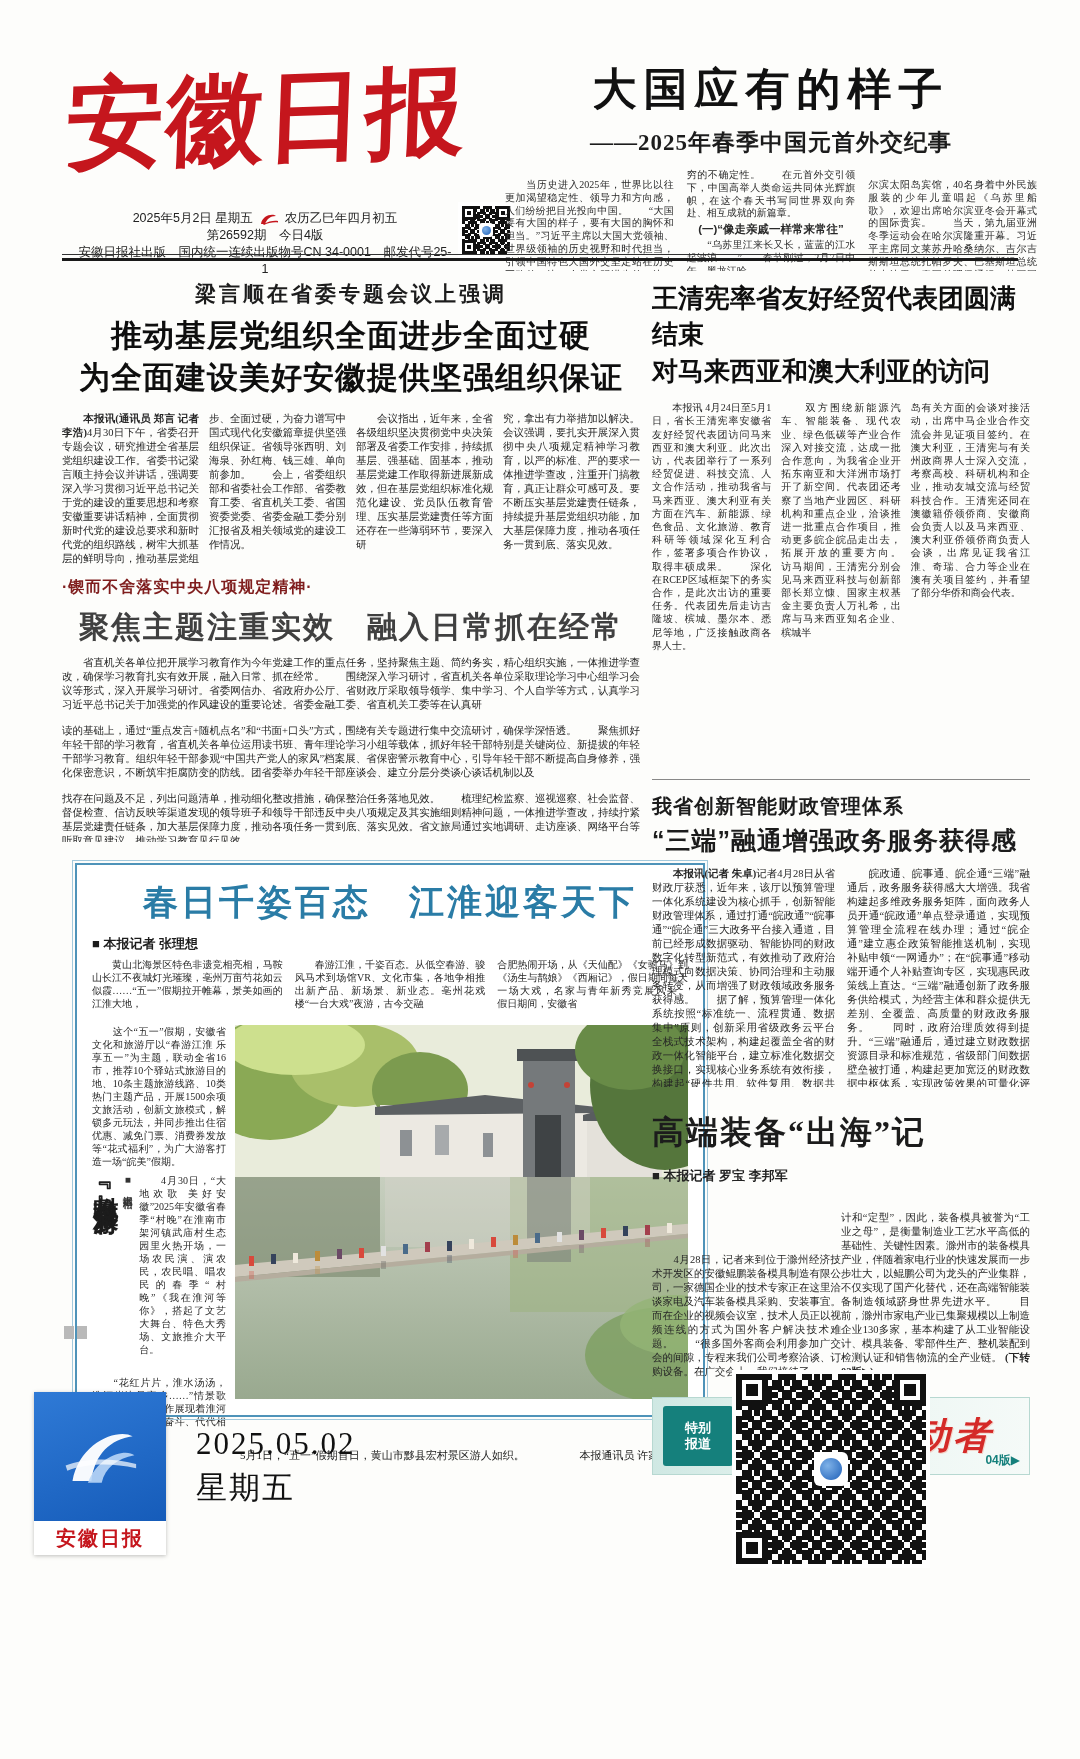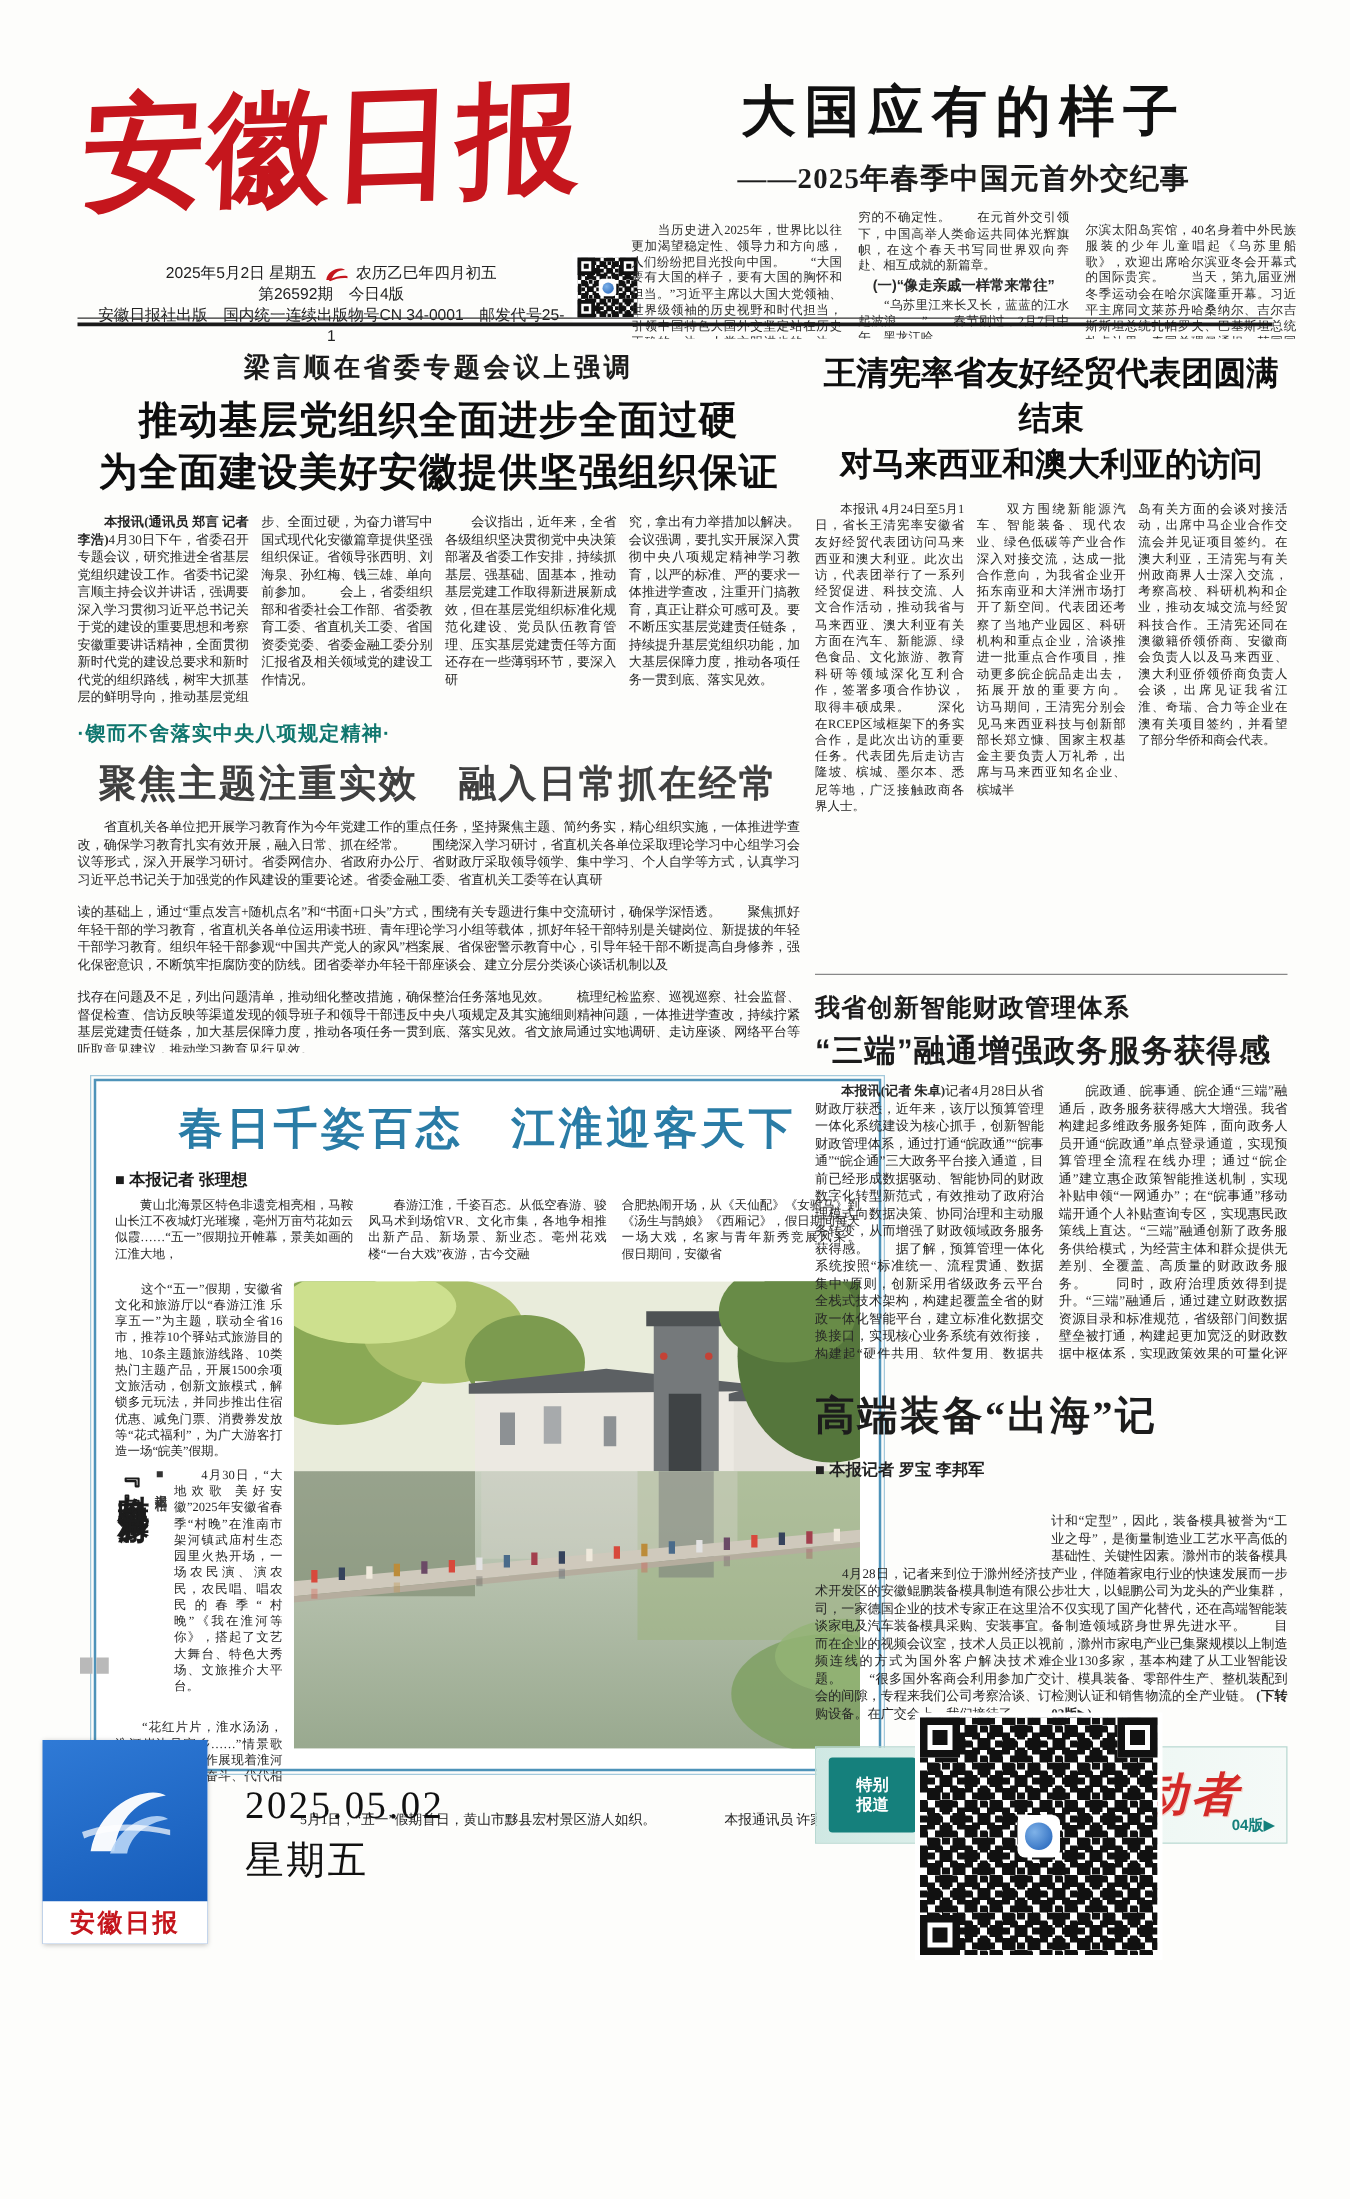--- a/index.html
+++ b/index.html
@@ -24,21 +24,21 @@
   .rule-thin{position:absolute;left:62px;top:254px;width:956px;border-top:1px solid #333;}
   .rule-thick{position:absolute;left:62px;top:258px;width:956px;border-top:3px solid #1a1a1a;}
   
   .bodytext{font-size:10.5px;line-height:14px;text-align:justify;color:#262626;margin:0;}
   
   .main-left{position:absolute;left:62px;top:280px;width:578px;}
   .kicker1{text-align:center;font-size:21px;font-weight:700;letter-spacing:3px;}
   .h1{text-align:center;font-size:31px;font-weight:900;line-height:1.3;letter-spacing:1px;margin-top:8px;color:#0e0e0e;}
   .cols4{display:flex;gap:10px;margin-top:13px;height:152px;overflow:hidden;}
   .cols4 .bodytext{flex:1;}
-  .red-kicker{color:#0f766e;font-weight:700;font-size:16px;margin-top:13px;letter-spacing:1px;}
+  .red-kicker{color:#7f1d1d;font-weight:700;font-size:16px;margin-top:13px;letter-spacing:1px;}
   .h2{text-align:center;font-size:30px;font-weight:900;letter-spacing:2px;margin-top:9px;color:#404040;}
   .byline{font-size:13px;font-weight:700;margin-top:12px;color:#222;}
   .cols3{display:flex;gap:12px;margin-top:8px;height:186px;overflow:hidden;flex-direction:column;}
   .cols3 .bodytext{flex:1;}
   
   .feature{position:absolute;left:75px;top:863px;width:630px;height:554px;box-sizing:border-box;
       border:2px solid #4e93b9;outline:1px solid #a3c9dc;outline-offset:2px;background:#fff;padding:14px 15px 8px;}
   .f-title{text-align:center;color:#2a7ca6;font-size:35px;font-weight:700;letter-spacing:3px;}
   .f-byline{font-size:13px;font-weight:700;margin-top:9px;}
   .f-intro{display:flex;gap:12px;margin-top:5px;height:62px;overflow:hidden;}
@@ -49,21 +49,21 @@
   .vrow{display:flex;margin:6px 0;}
   .vert-head{writing-mode:vertical-rl;font-size:25px;font-weight:700;line-height:1.05;height:188px;letter-spacing:2px;}
   .vert-byline{writing-mode:vertical-rl;font-size:10px;color:#333;margin-left:3px;height:150px;}
   .vside{flex:1;margin-left:5px;height:196px;overflow:hidden;}
   .f-jump{color:#a23530;font-weight:700;}
   .f-photo{flex:1;margin-left:9px;height:374px;position:relative;overflow:hidden;}
   .f-photo svg{display:block;}
   .f-caption{display:flex;justify-content:space-between;font-size:11px;margin-top:7px;padding:0 4px 0 148px;color:#222;}
   
   .main-right{position:absolute;left:652px;top:280px;width:378px;}
-  .c-head{text-align:center;font-size:26px;font-weight:900;line-height:1.4;color:#0e0e0e;}
+  .c-head{font-size:26px;font-weight:900;line-height:1.4;color:#0e0e0e;}
   .c-cols{display:flex;gap:10px;margin-top:12px;height:368px;overflow:hidden;}
   .c-cols .bodytext{flex:1;font-size:10px;line-height:13.2px;}
   .sep{border-top:1px solid #888;margin-top:10px;}
   .e-kicker{font-size:20px;font-weight:800;margin-top:13px;letter-spacing:1px;}
   .e-head{font-size:25px;font-weight:900;margin-top:4px;letter-spacing:1px;}
   .e-cols{display:flex;gap:12px;margin-top:10px;height:220px;overflow:hidden;}
   .e-cols .bodytext{flex:1;}
   .f2-head{font-size:32px;font-weight:800;margin-top:24px;letter-spacing:2px;}
   .f2-cols{display:flex;gap:0;margin-top:8px;height:186px;overflow:hidden;align-items:flex-end;}
   .f2-cols .bodytext{flex:1;}

